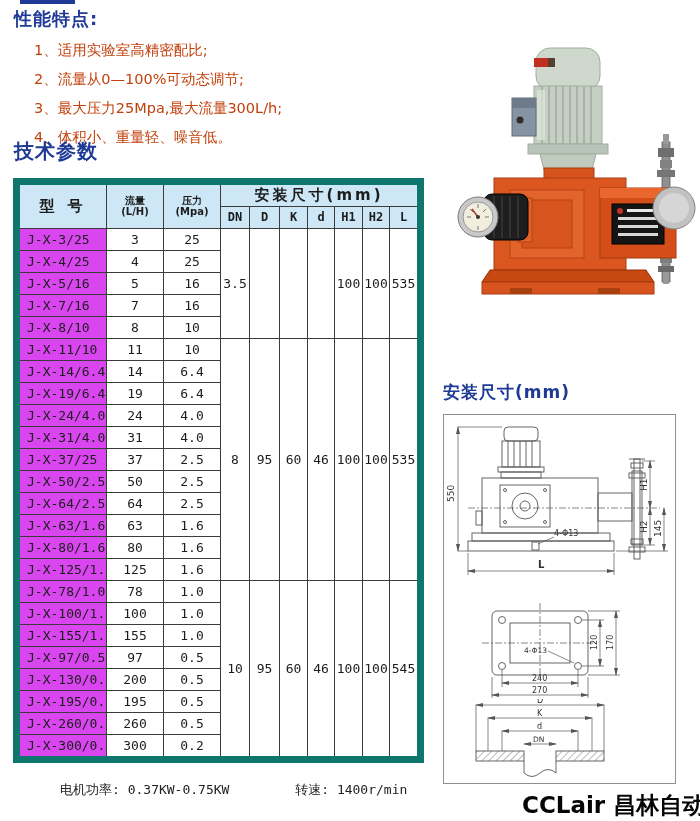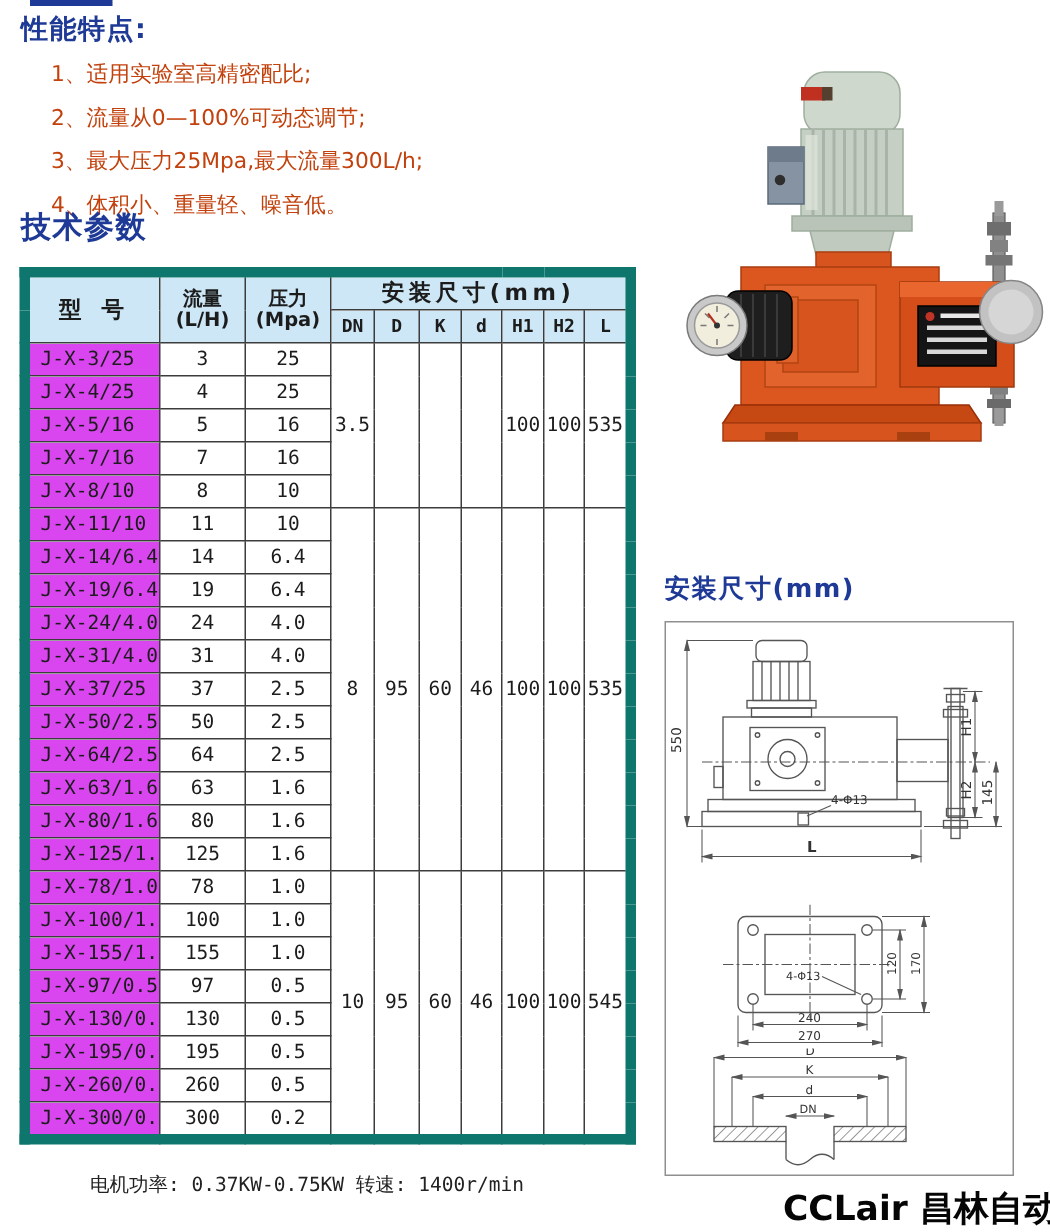--- a/index.html
+++ b/index.html
@@ -17,27 +17,27 @@
   #tbl-wrap{left:13px;top:178px;}
   table.params{border-collapse:collapse;table-layout:fixed;width:404px;border:7px solid #0f766e;}
   .params th,.params td{
     border:1px solid #3c3c3c;text-align:center;padding:0;
     font-size:13px;color:#1c1c1c;height:21px;line-height:1.05;
     font-family:"DejaVu Sans Mono","DejaVu Sans",monospace;
     overflow:hidden;white-space:nowrap;
   }
   .params th{background:#cde7f6;font-weight:bold;font-family:"DejaVu Sans",sans-serif;}
   .params th.model-h{font-size:15px;letter-spacing:4px;}
-  .params th.two-line{font-size:13px;letter-spacing:0;}
+  .params th.two-line{font-size:10px;letter-spacing:0;}
   .params th.install-h{font-size:15px;letter-spacing:3px;}
   .params th.sub{font-size:12px;letter-spacing:0;font-family:"DejaVu Sans Mono",monospace;font-weight:bold;}
   .params td.mc{background:#d946ef;text-align:left;padding-left:7px;}
   #tbl-footer{left:13px;top:781px;width:404px;font-size:13px;color:#222;
     font-family:"DejaVu Sans Mono","DejaVu Sans",monospace;white-space:nowrap;}
-  #tbl-footer .pw{margin-left:47px;margin-top:16px;} #tbl-footer .sp{}
+  #tbl-footer .pw{margin-left:47px;margin-top:16px;} #tbl-footer .sp{margin-left:58px;}
   
   #top-fragment{left:20px;top:0;width:55px;height:4px;background:#1e3a96;}
   #install-title{left:443px;top:381px;font-size:17px;letter-spacing:1px;}
   #drawing-box{left:443px;top:414px;width:231px;height:368px;border:1px solid #8f8f8f;background:#fff;}
   #brand{left:522px;top:790px;font-size:23px;font-weight:bold;color:#050505;white-space:nowrap;}
   svg text{fill:#333;stroke:none;font-family:"DejaVu Sans",sans-serif;}
 </style>
 </head>
 <body>
 
@@ -208,21 +208,21 @@
     <td>155</td>
     <td>1.0</td>
   </tr>
   <tr>
     <td class="mc">J-X-97/0.5</td>
     <td>97</td>
     <td>0.5</td>
   </tr>
   <tr>
     <td class="mc">J-X-130/0.5</td>
-    <td>130</td>
+    <td>200</td>
     <td>0.5</td>
   </tr>
   <tr>
     <td class="mc">J-X-195/0.5</td>
     <td>195</td>
     <td>0.5</td>
   </tr>
   <tr>
     <td class="mc">J-X-260/0.2</td>
     <td>260</td>

